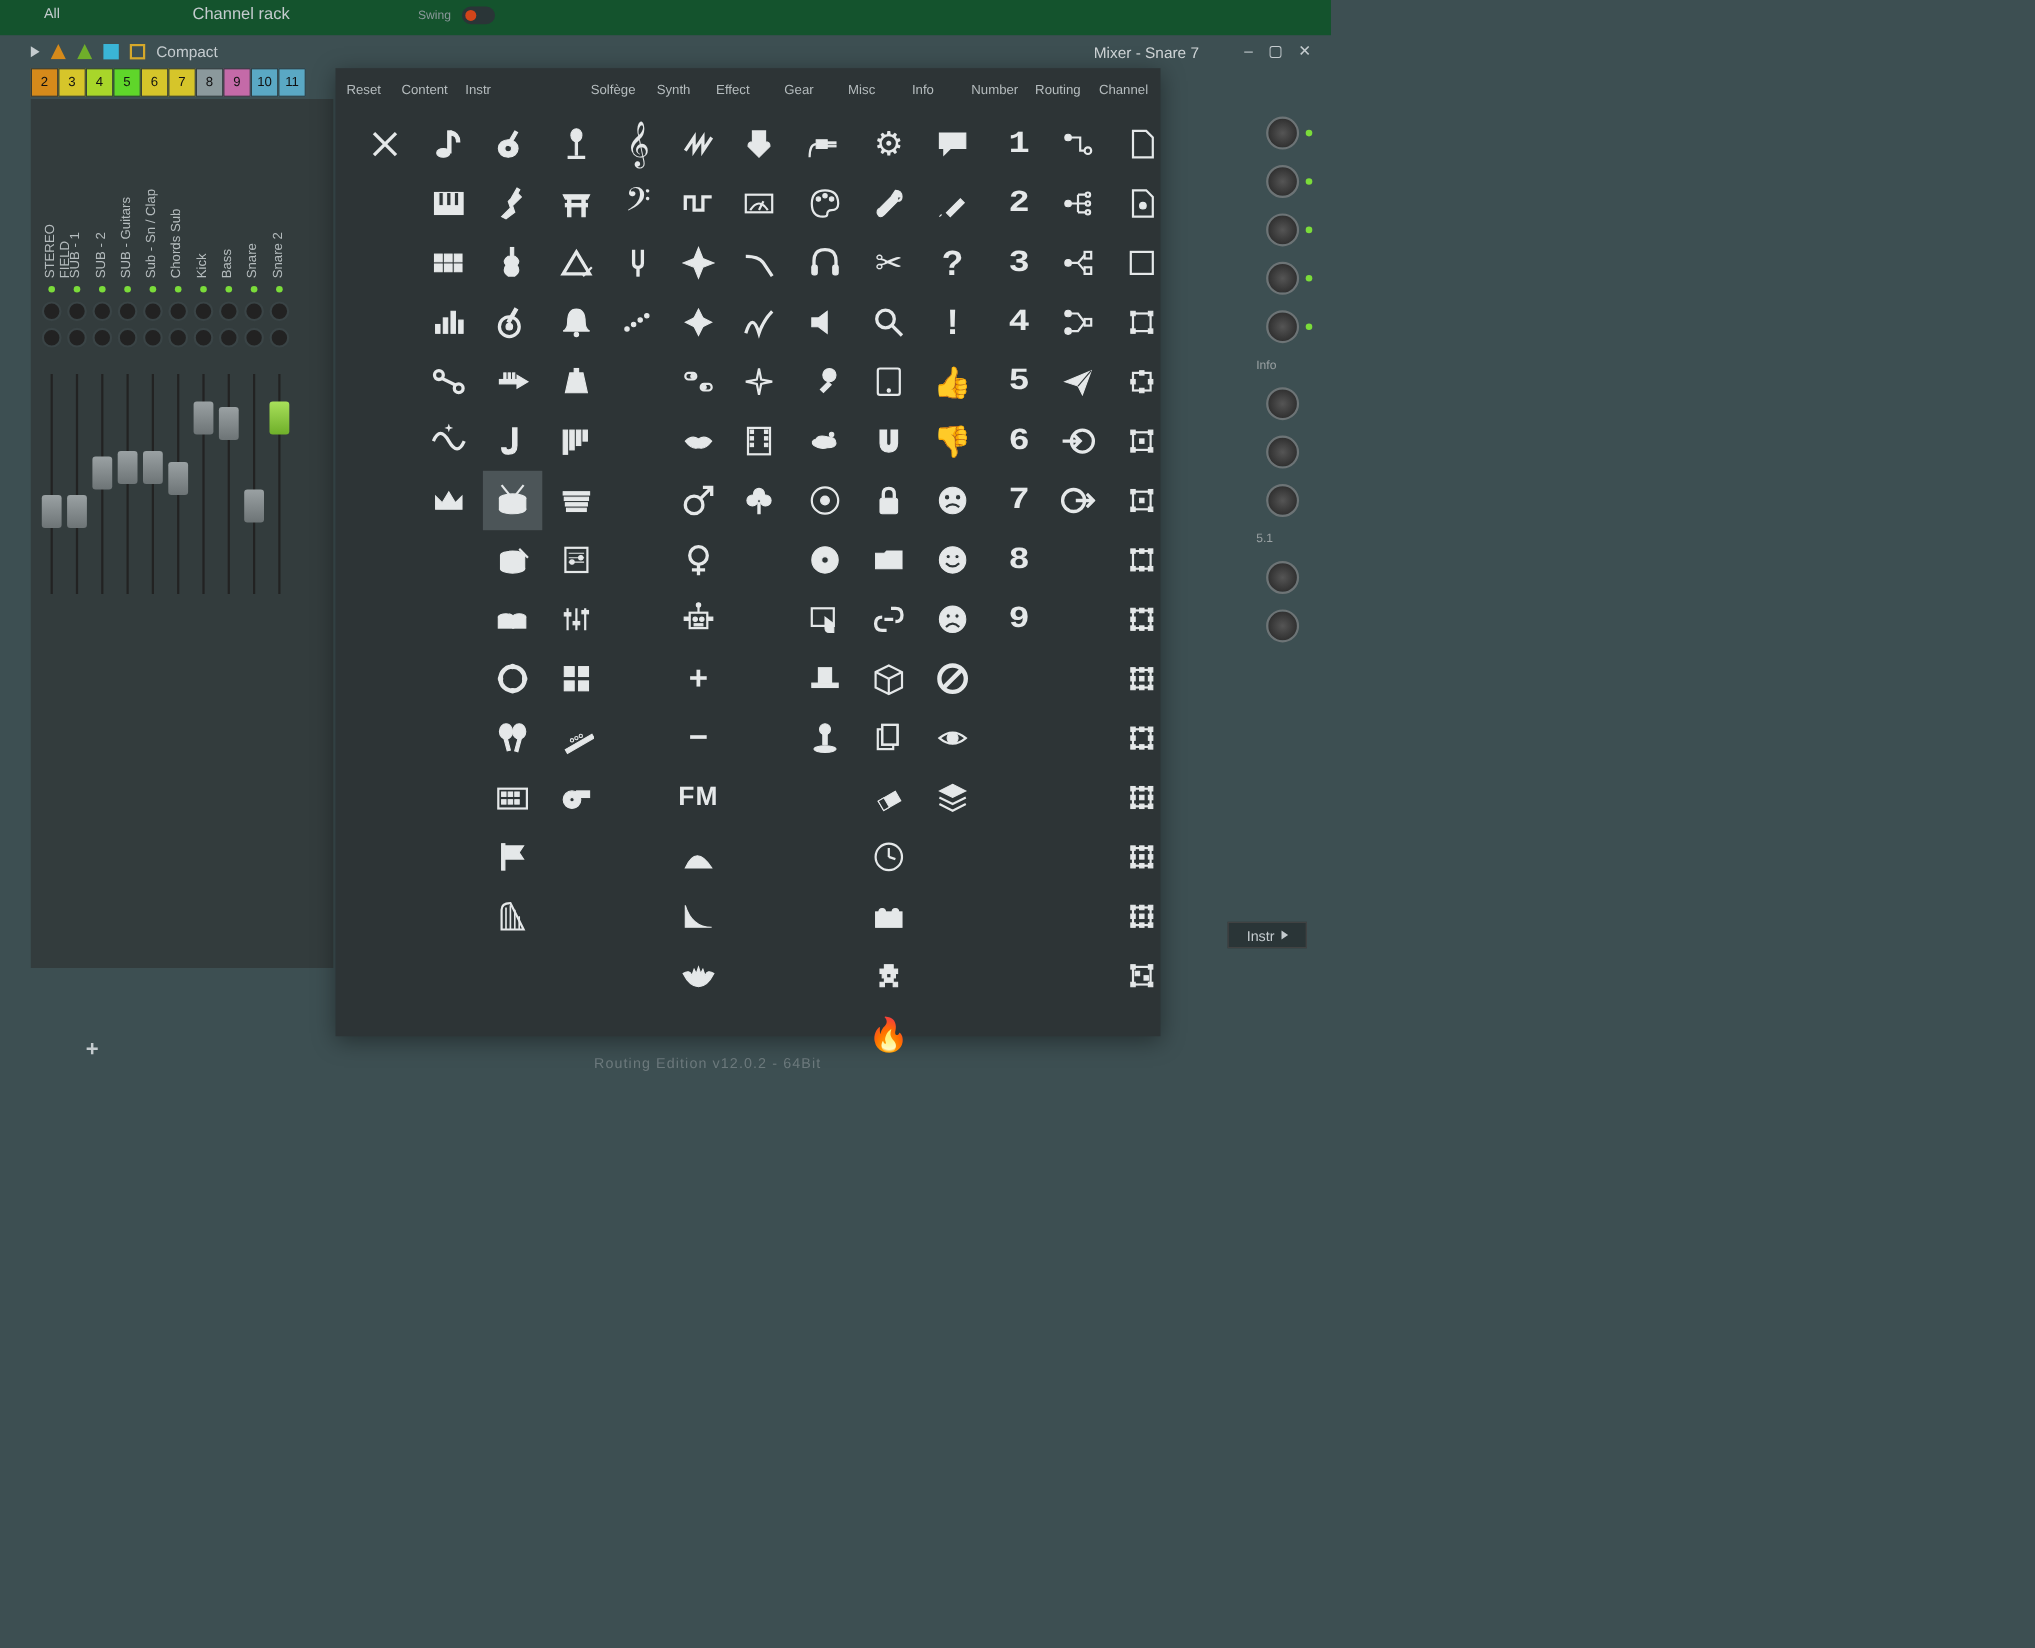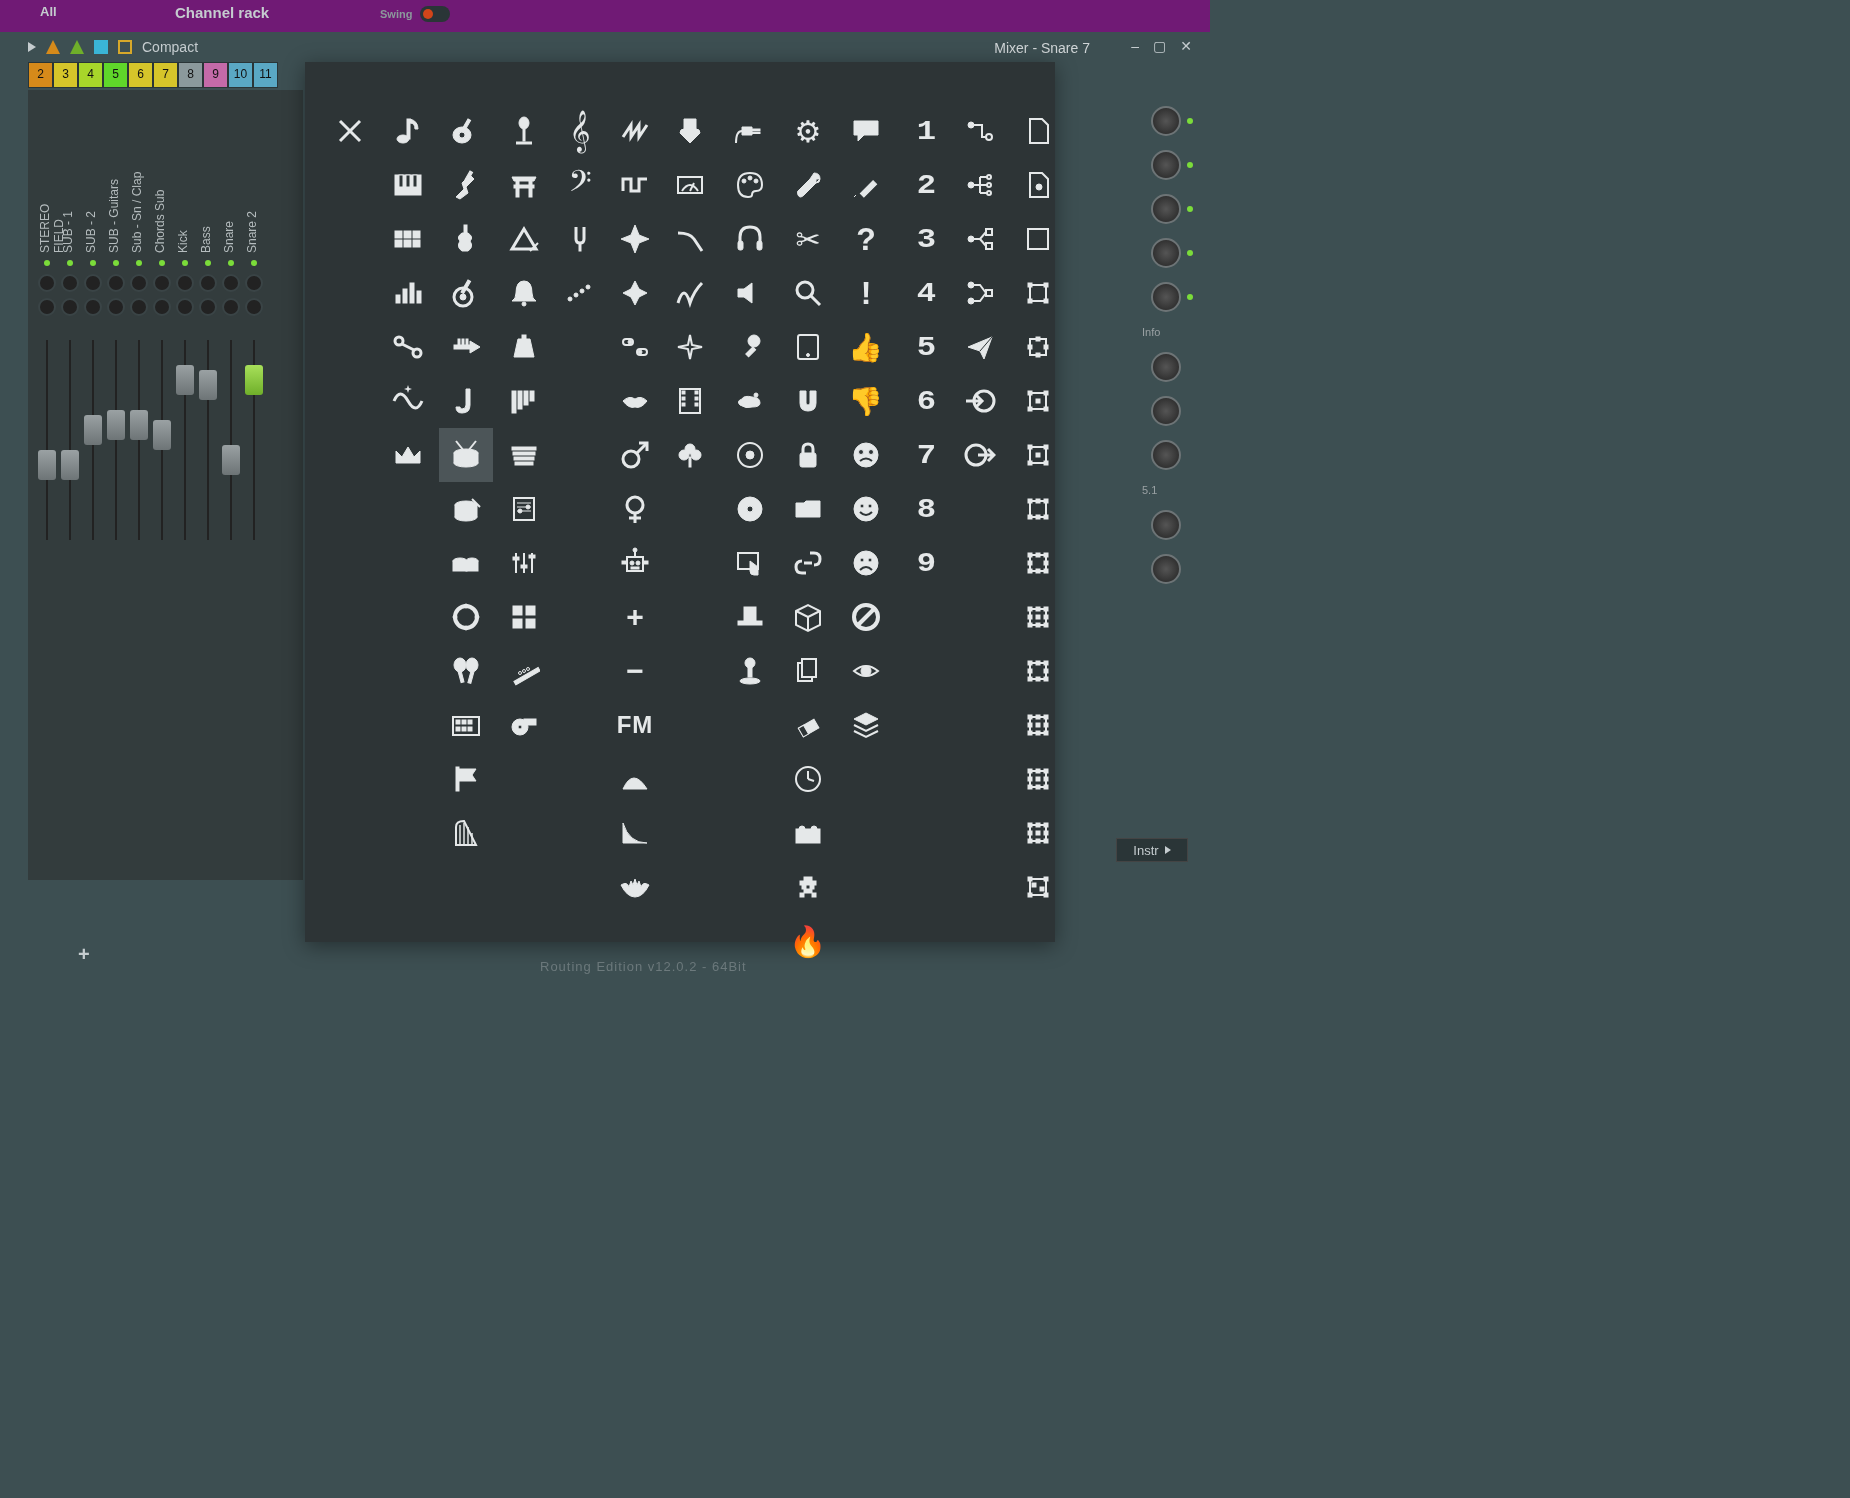--- a/index.html
+++ b/index.html
@@ -1,19 +1,19 @@
 <!DOCTYPE html>
 <html><head>
 <meta charset="utf-8">
 <style>
   * { box-sizing: border-box; margin: 0; padding: 0; font-family: "Segoe UI", Arial, sans-serif; }
   body { background: #3d4f52; width: 1210px; height: 980px; overflow: hidden; position: relative; }
 
   
-  .top-strip { position: absolute; top: 0; left: 0; right: 0; height: 32px; background: #701a75; font-weight: bold; }
+  .top-strip { position: absolute; top: 0; left: 0; right: 0; height: 32px; background: #14532d; }
   .top-strip .tab-all { position: absolute; left: 40px; top: 4px; color: #c5cccf; font-size: 13px; }
   .top-strip .channel-rack { position: absolute; left: 175px; top: 4px; color: #c5cccf; font-size: 15px; }
   .top-strip .speaker-icon { position: absolute; left: 173px; top: 6px; color: #c5cccf; font-size: 12px; }
   .top-strip .swing-label { position: absolute; left: 380px; top: 8px; color: #8c999c; font-size: 11px; }
   .top-strip .swing-knob { position: absolute; left: 420px; top: 6px; width: 30px; height: 16px; background: #2a3537; border-radius: 8px; }
   .top-strip .swing-knob::after { content:""; position:absolute; left:3px; top:3px; width:10px; height:10px; border-radius:50%; background:#d1451a; }
 
   
   .cr-toolbar { position: absolute; top: 32px; left: 28px; height: 30px; display:flex; align-items:center; gap:10px; }
   .cr-toolbar .play-ic { width:0;height:0;border-left:8px solid #c5cccf;border-top:5px solid transparent;border-bottom:5px solid transparent;}
@@ -248,20 +248,34 @@
 
 <div class="post-btn">
   <span>Instr</span>
   <span class="tri"></span>
 </div>
 
 <span class="footer-status">Routing Edition v12.0.2 - 64Bit</span>
 <span class="footer-add">+</span>
 
 <div class="icon-panel">
+  <div class="cats" id="cats">
+      <span style="position: absolute; left: 10px;">Reset</span>
+      <span style="position: absolute; left: 60px;">Content</span>
+      <span style="position: absolute; left: 118px;">Instr</span>
+      <span style="position: absolute; left: 232px;">Solfège</span>
+      <span style="position: absolute; left: 292px;">Synth</span>
+      <span style="position: absolute; left: 346px;">Effect</span>
+      <span style="position: absolute; left: 408px;">Gear</span>
+      <span style="position: absolute; left: 466px;">Misc</span>
+      <span style="position: absolute; left: 524px;">Info</span>
+      <span style="position: absolute; left: 578px;">Number</span>
+      <span style="position: absolute; left: 636px;">Routing</span>
+      <span style="position: absolute; left: 694px;">Channel</span>
+    </div>
   <div class="icon-grid" id="icon-grid">
       <div class="icon-col c1">
         <div class="icon-cell">
           <svg viewBox="0 0 32 32">
             <line x1="6" y1="6" x2="26" y2="26" stroke-width="3"></line>
             <line x1="26" y1="6" x2="6" y2="26" stroke-width="3"></line>
           </svg>
         </div>
       </div>
       <div class="icon-col c2">

